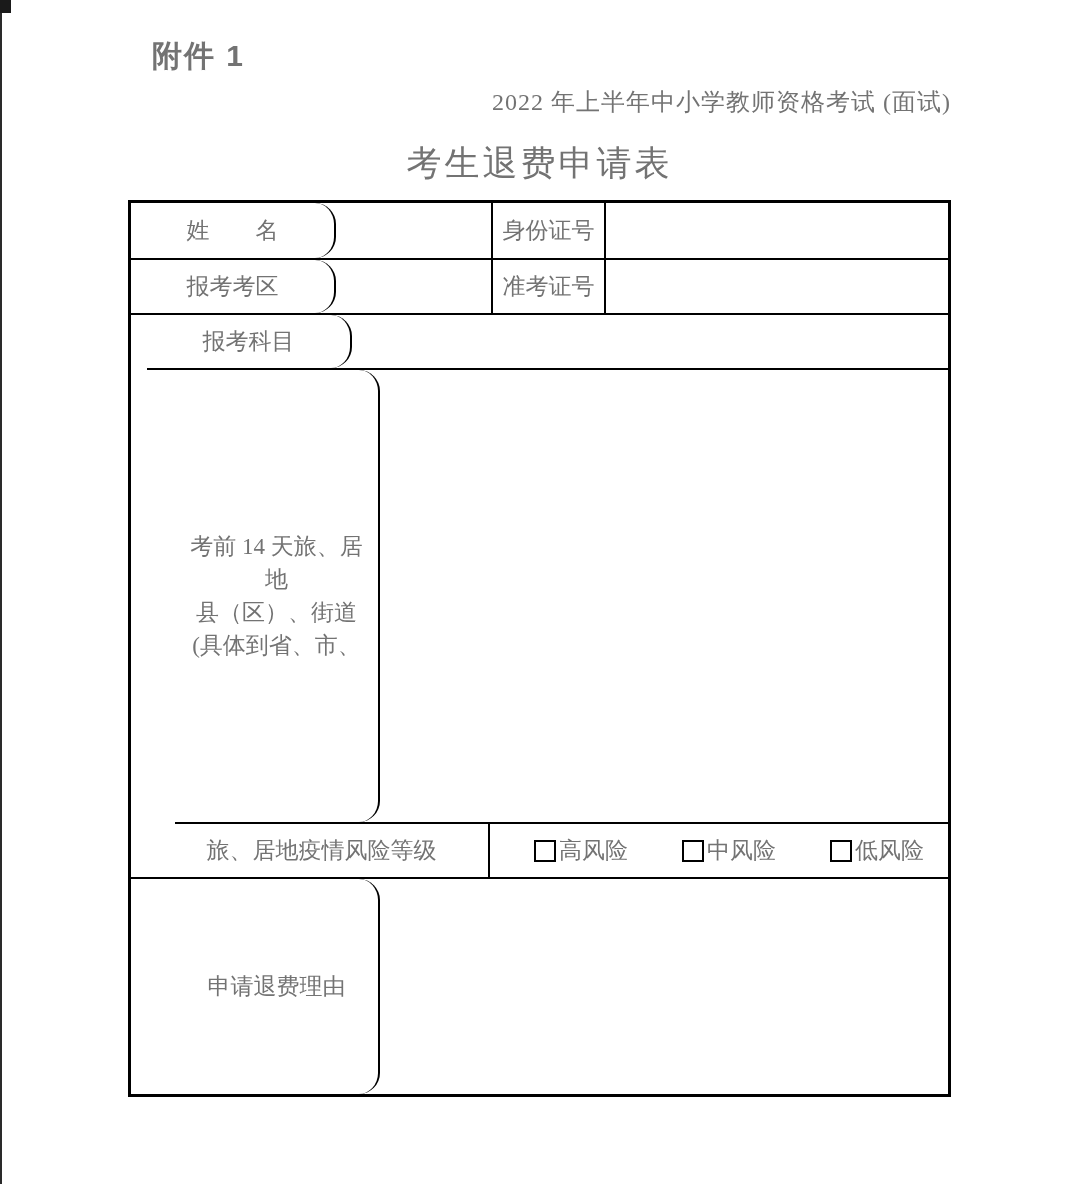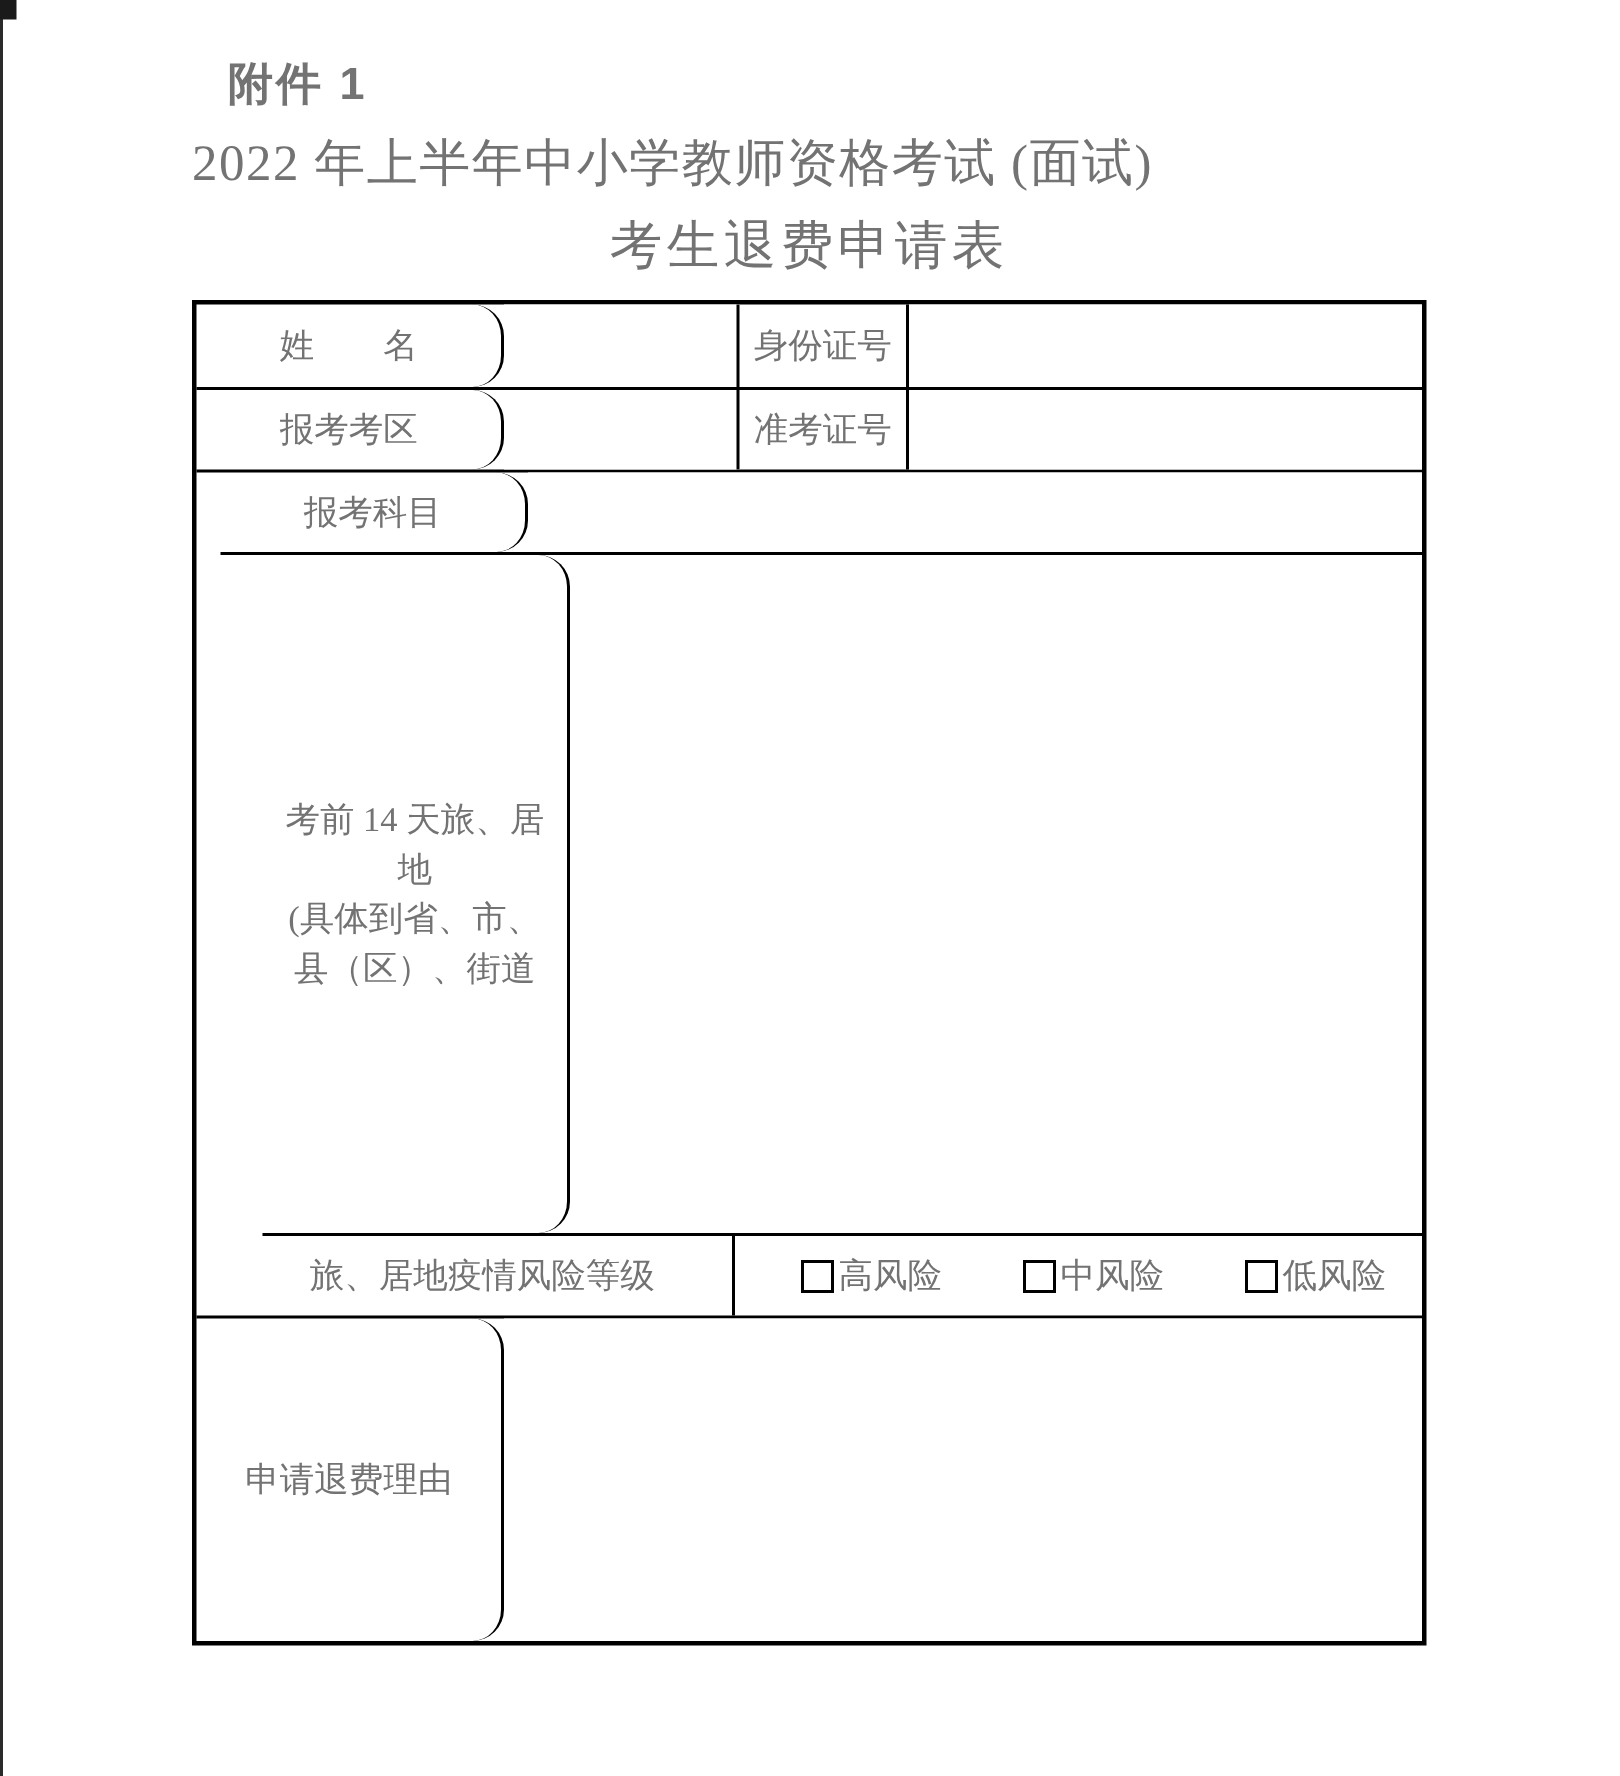--- a/index.html
+++ b/index.html
@@ -27,22 +27,22 @@
     position: absolute;
     left: 152px; top: 36px;
     font-family: "Liberation Sans", "DejaVu Sans", sans-serif;
     font-weight: 700;
     font-size: 30px;
     letter-spacing: 2px;
   }
   .doc-title-1 {
     position: absolute;
     left: 128px; top: 86px; width: 823px;
-    text-align: left;
-    font-size: 34px;
+    text-align: right;
+    font-size: 24px;
     letter-spacing: 1px;
     white-space: nowrap;
   }
   .doc-title-2 {
     position: absolute;
     left: 128px; top: 140px; width: 823px;
     text-align: center;
     font-size: 35px;
     letter-spacing: 3px;
   }
@@ -60,21 +60,21 @@
     flex-direction: row;
     border-bottom: 2px solid #000;
     flex: 0 0 auto;
   }
   .row:last-child { border-bottom: none; }
   .r1 { height: 57px; }
   .r2 { height: 55px; }
   .r3 { height: 55px; margin-left: 16px; }
   .r4 { height: 454px; margin-left: 44px; }
   .r5 { height: 55px; }
-  .r6 { flex: 1 1 auto; }
+  .r6 { flex: 1 1 auto; padding-left: 44px; }
   .cell {
     border-right: 2px solid #000;
     display: flex;
     align-items: center;
     justify-content: center;
     font-size: 23px;
     overflow: hidden;
   }
   .cell:last-child { border-right: none; }
   .w1 { width: 205px; border-radius: 21px; }
@@ -140,22 +140,22 @@
 
     <div class="row r3">
       <div class="cell w1">报考科目</div>
       <div class="cell wrest value-cell"></div>
     </div>
 
     <div class="row r4">
       <div class="cell w1">
         <div class="travel-label">
           <div>考前 14 天旅、居地</div>
+          <div>县（区）、街道</div>
           <div>(具体到省、市、</div>
-          <div>县（区）、街道</div>
         </div>
       </div>
       <div class="cell wrest value-cell"></div>
     </div>
 
     <div class="row r5">
       <div class="cell w5">旅、居地疫情风险等级</div>
       <div class="cell wrest risk-options">
         <div class="risk-option">
           <span class="checkbox-box"></span>

